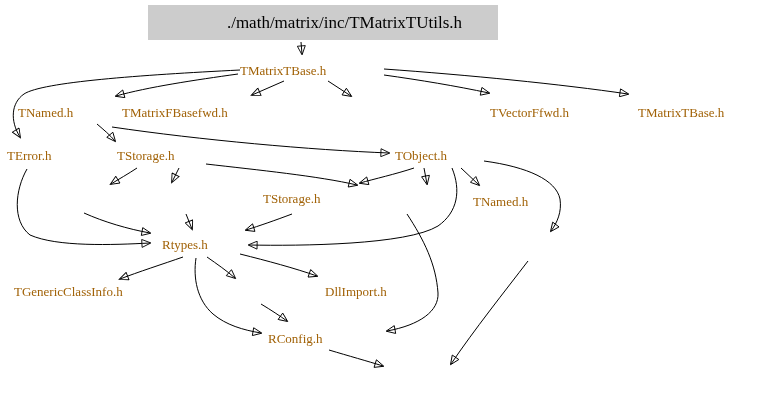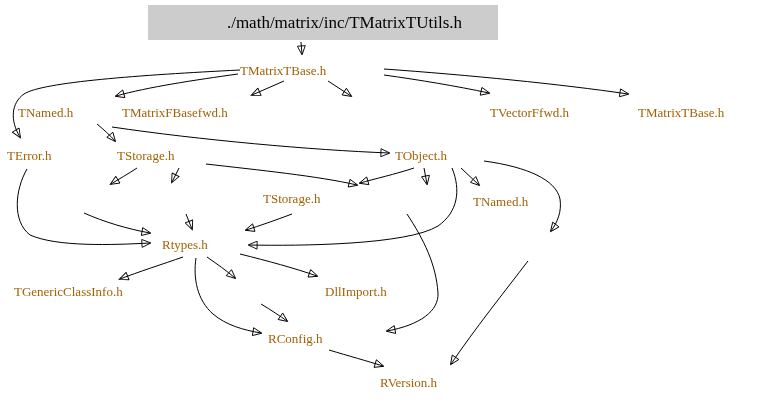--- a/index.html
+++ b/index.html
@@ -85,15 +85,14 @@
 
   <div class="node" style="left:263px;top:190px">TStorage.h</div>
   <div class="node" style="left:473px;top:193px">TNamed.h</div>
 
   <div class="node" style="left:162px;top:236px">Rtypes.h</div>
 
   <div class="node" style="left:14px;top:283px">TGenericClassInfo.h</div>
   <div class="node" style="left:325px;top:283px">DllImport.h</div>
 
   <div class="node" style="left:268px;top:330px">RConfig.h</div>
-  <div class="node" style="left:380px;top:374px">RVersion.h</div>
 
 </div>
 
 </body></html>

